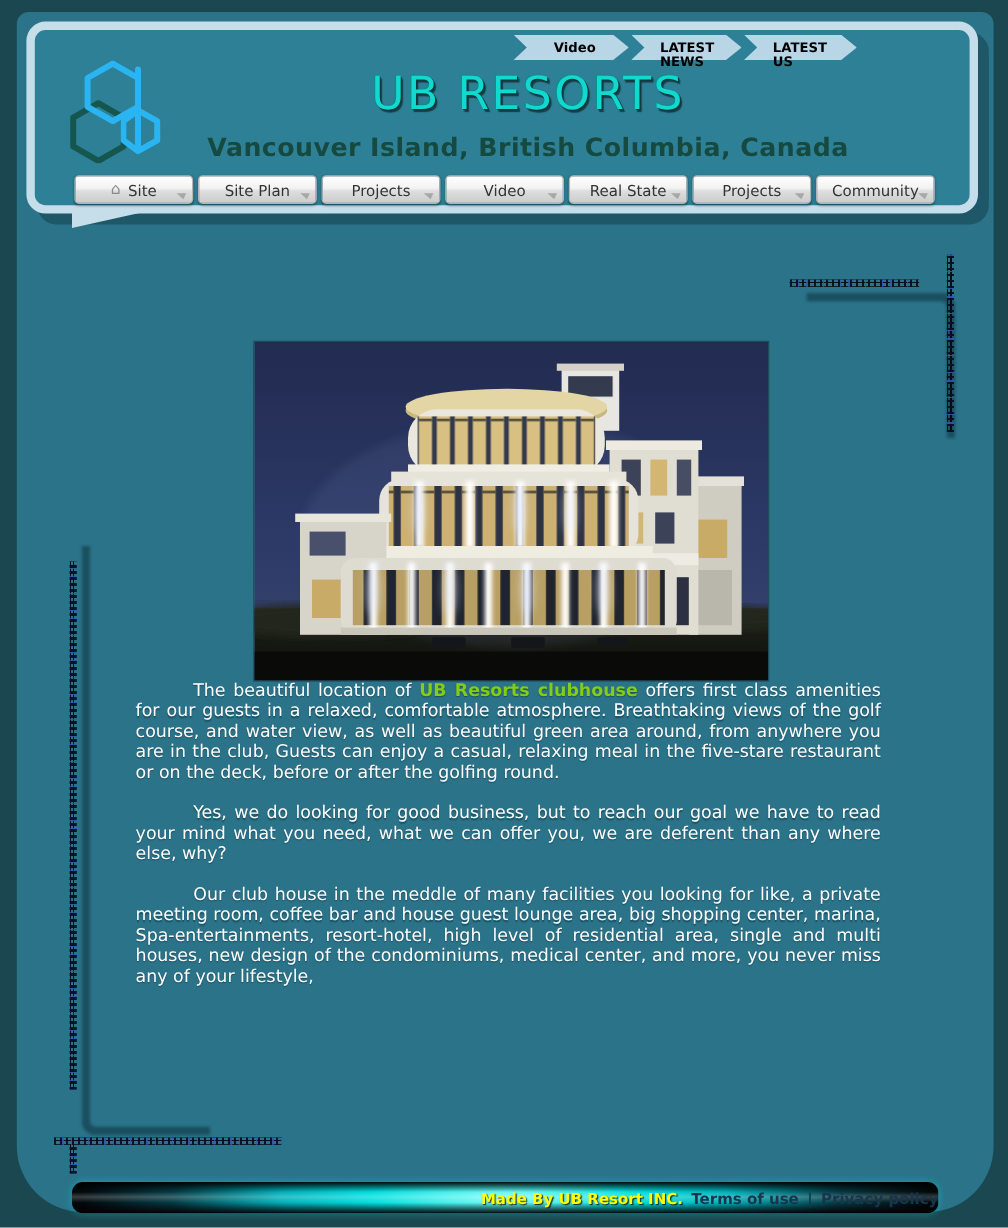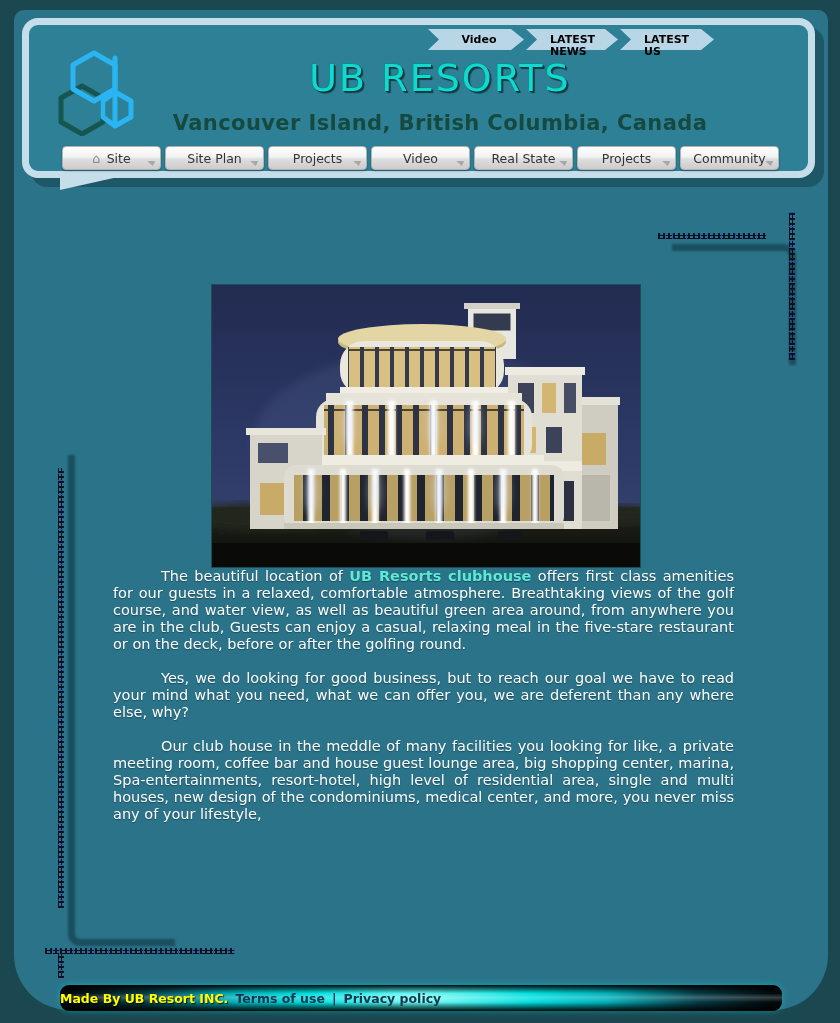--- a/index.html
+++ b/index.html
@@ -71,21 +71,21 @@
     position:absolute; left:211px; top:284px; width:428px; height:282px;
     border:1px solid rgba(0,0,0,.35);
   }
   
   .copy{
     position:absolute; left:113px; top:568px; width:621px;
     color:#ffffff; font-size:14.5px; line-height:17.1px;
     text-align:justify; text-shadow:0 1px 1px rgba(0,20,30,.4);
   }
   .copy p{margin:0 0 16.5px; text-indent:48px;}
-  .hl{color:#5eead4; font-weight:600;}
+  .hl{color:#84cc16; font-weight:600;}
   
   .bracket-tr{
     position:absolute; left:672px; top:244px; width:117px; height:114px;
     border-top:7px solid rgba(24,77,92,.92); border-right:7px solid rgba(24,77,92,.92);
     border-top-right-radius:12px; filter:blur(1.3px);
   }
   .bracket-bl{
     position:absolute; left:68px; top:455px; width:100px; height:484px;
     border-left:7px solid rgba(24,77,92,.92); border-bottom:7px solid rgba(24,77,92,.92);
     border-bottom-left-radius:12px; filter:blur(1.3px);
@@ -105,21 +105,21 @@
       repeating-linear-gradient(90deg, rgba(0,0,0,.85) 0 1px, transparent 1px 3px);
   }
   
   .footer-bar{
     position:absolute; left:60px; top:985px; width:722px; height:26px;
     border-radius:9px;
     background:
       linear-gradient(to bottom, rgba(0,0,0,.95) 0%, rgba(0,0,0,0) 32%, rgba(255,255,255,.22) 48%, rgba(0,0,0,0) 66%, rgba(0,0,0,.95) 100%),
       radial-gradient(ellipse 52% 260% at 50% 50%, #86fdf7 0%, #00dede 30%, #00aeb8 50%, #063b45 74%, #02090c 94%);
     box-shadow:0 0 7px rgba(0,220,220,.45);
-    display:flex; align-items:center; justify-content:flex-start; gap:7px;
+    display:flex; align-items:center; justify-content:flex-end; gap:7px;
     font-size:12.5px; white-space:nowrap;
   }
   .made-by{color:#ffff00; font-weight:bold; text-shadow:1px 1px 1px rgba(0,0,0,.8);}
   .foot-link{color:#17354d; font-weight:700; cursor:pointer;}
   .foot-sep{color:#17354d; font-weight:600;}
 </style>
 </head>
 <body>
 
 <div class="page">

